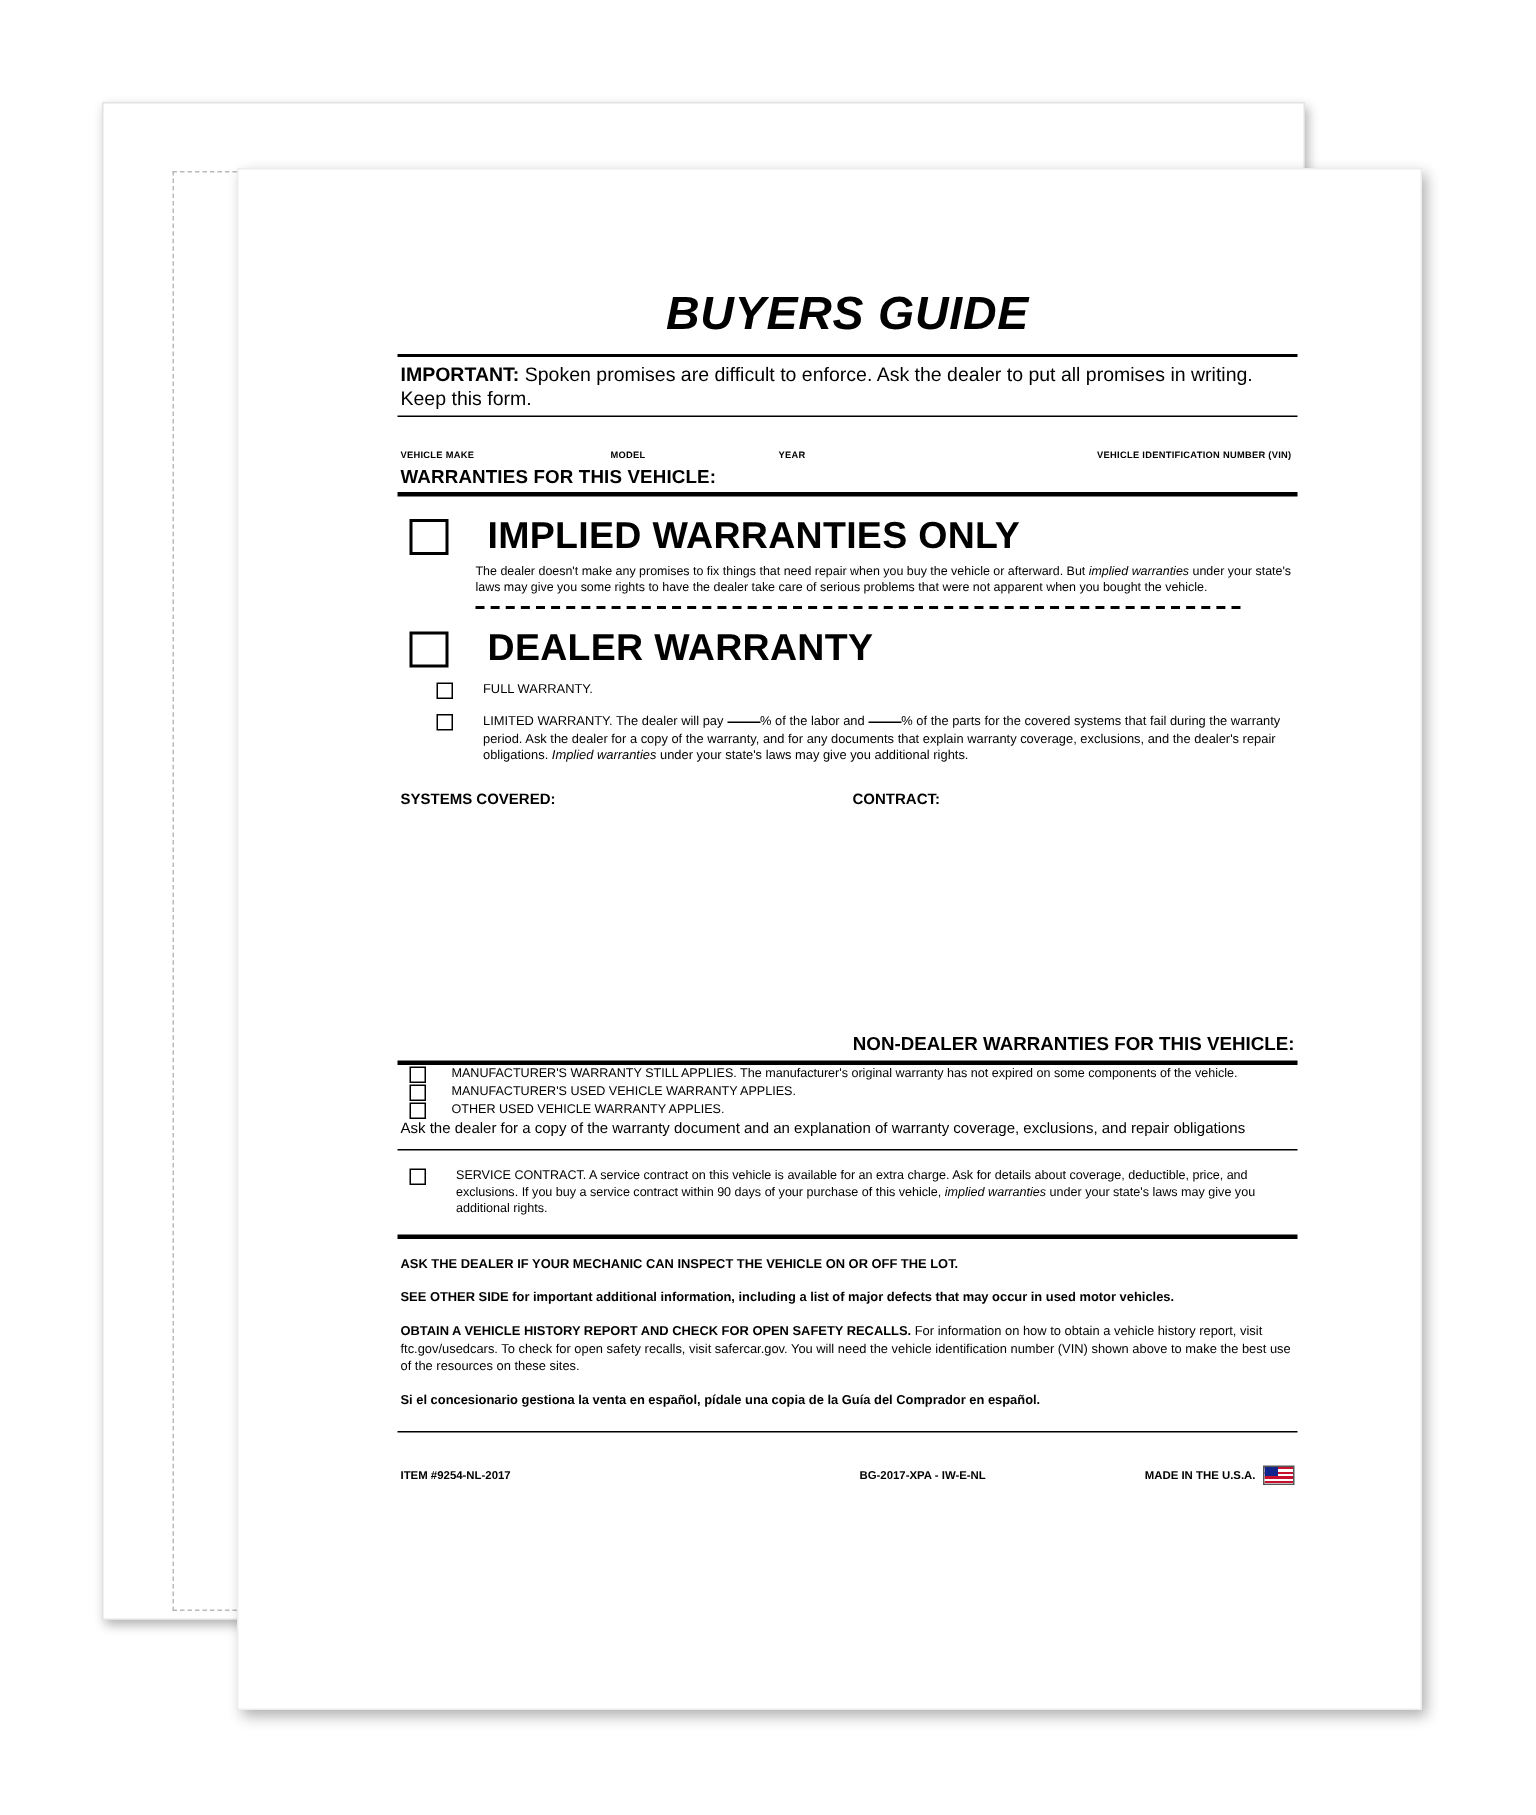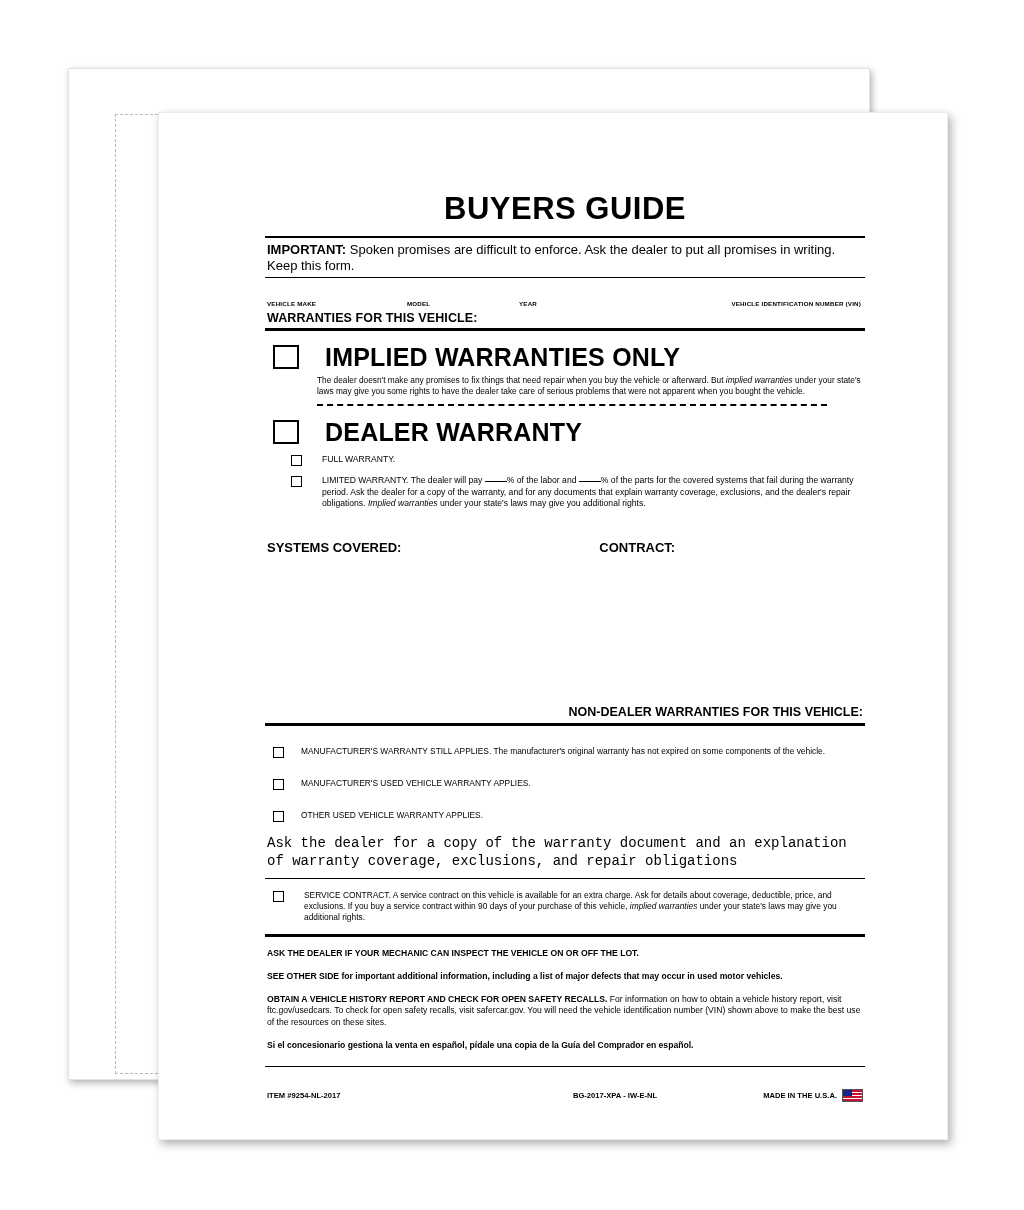--- a/index.html
+++ b/index.html
@@ -62,20 +62,21 @@
   }
 
   
   .guide-title {
     text-align: center;
     font-size: 31px;
     font-weight: bold;
     letter-spacing: 0.5px;
     margin: 18px 0 12px 0;
     line-height: 1;
+    font-style: italic;
   }
   .rule-thin { border-top: 1px solid #000; height: 0; }
   .rule-med { border-top: 2px solid #000; height: 0; }
   .rule-thick { border-top: 3px solid #000; height: 0; }
 
   .important-row {
     font-size: 13px;
     padding: 4px 2px 4px 2px;
     line-height: 1.2;
   }
@@ -95,20 +96,21 @@
 
   .section-head {
     font-size: 12.5px;
     font-weight: bold;
     padding: 2px 2px 3px 2px;
     letter-spacing: 0.1px;
   }
 
   .big-option {
     display: flex;
+    align-items: center;
     margin-top: 14px;
   }
   .big-box {
     width: 26px; height: 24px;
     border: 2px solid #000;
     margin-left: 8px;
     box-sizing: border-box;
     flex: none;
   }
   .big-label {
@@ -148,50 +150,48 @@
     box-sizing: border-box;
     flex: none;
     margin-top: 1px;
   }
   .sub-text { margin-left: 20px; }
   .sub-text i { font-style: italic; }
   .fill-line { border-bottom: 1.5px solid #000; display: inline-block; width: 22px; vertical-align: 1px; }
 
   .sys-dur {
     display: flex;
-    font-size: 13px;
-    font-weight: bold;
-    margin-top: 30px;
+    font-size: 10px;
+    font-weight: bold;
+    margin-top: 18px;
     padding-left: 2px;
   }
   .sys-dur .dur { margin-left: 198px; }
   .blank-area { height: 148px; }
 
   .nd-head {
     font-size: 12.5px;
     font-weight: bold;
     padding: 2px 2px 4px 2px;
     text-align: right;
   }
   .nd-option {
     display: flex;
     margin-left: 8px;
-    margin-top: 20px;
+    margin-top: 0;
     font-size: 8.4px;
     line-height: 1.32;
     text-align: center;
   }
   .nd-option .sub-text { margin-left: 17px; }
   .ask-note {
-    font-size: 14px;
+    font-size: 10px;
     line-height: 1.32;
-    margin-top: 12px;
     margin-bottom: 7px;
     padding-left: 2px;
-    font-family: Liberation Mono, monospace;
   }
   .svc-block {
     display: flex;
     margin-left: 8px;
     margin-top: 11px;
     margin-bottom: 11px;
     font-size: 8.4px;
     line-height: 1.34;
   }
 

